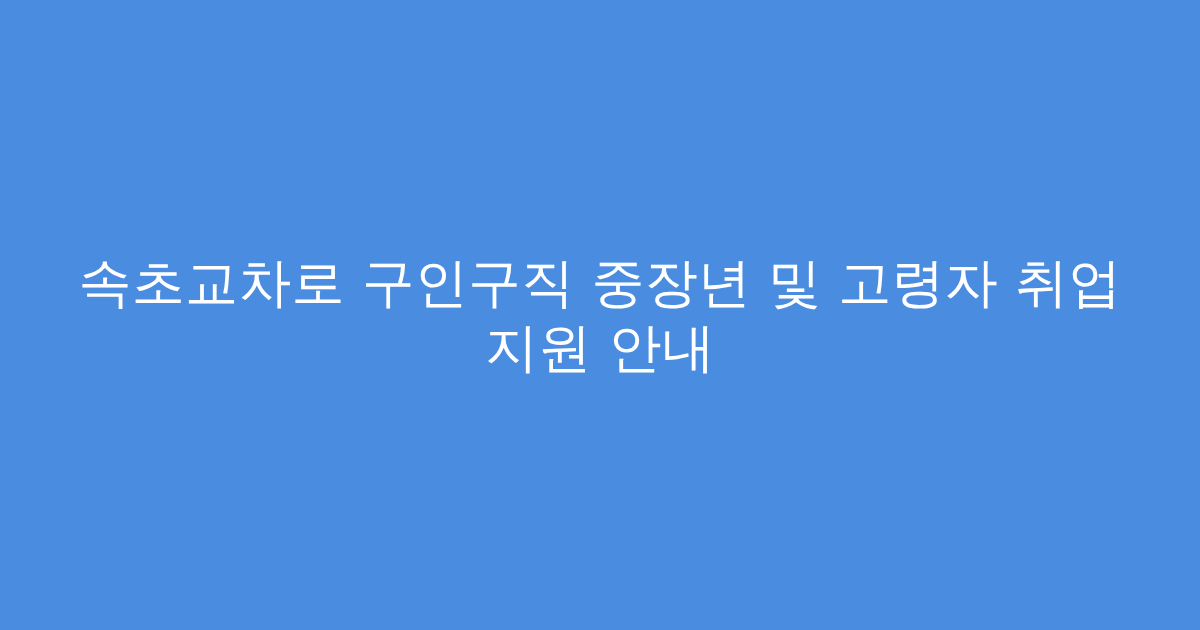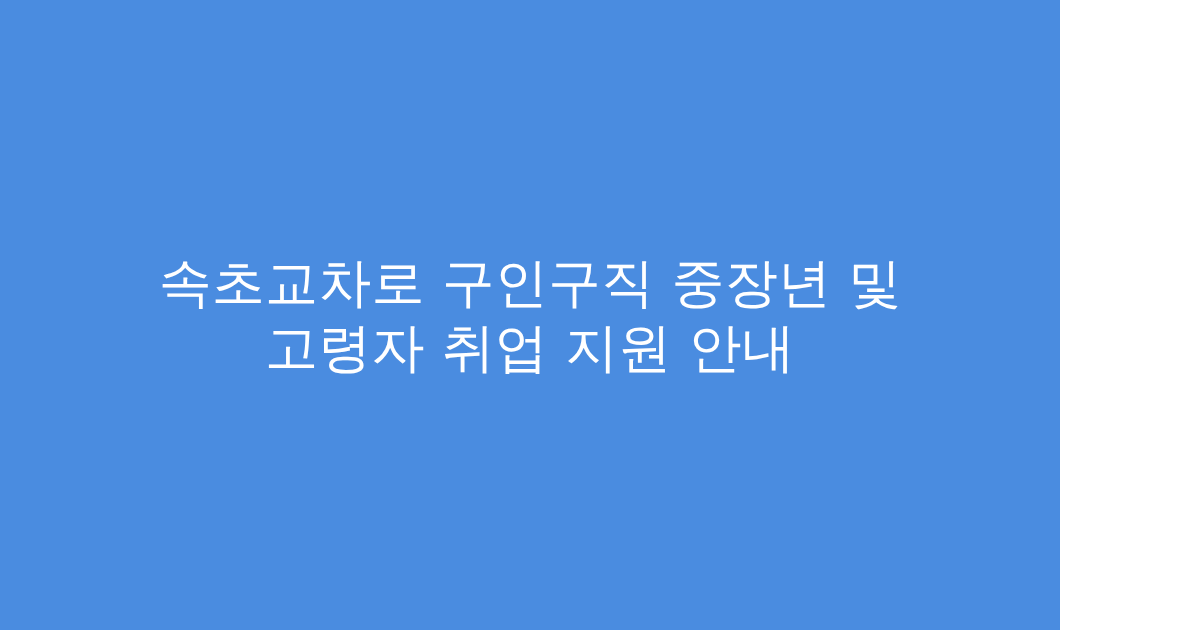--- a/index.html
+++ b/index.html
@@ -12,21 +12,21 @@
     width: 1200px;
     height: 630px;
     overflow: hidden;
     font-family: "DejaVu Sans", "Liberation Sans", sans-serif;
   }
 
   
   .og-banner {
     position: relative;
     box-sizing: border-box;
-    width: 1060px;
+    width: 1200px;
     height: 630px;
     background-color: #4a8ce0;
     display: flex;
     align-items: center;
     justify-content: flex-end;
   }
 
   
   .headline-block {
     box-sizing: border-box;

